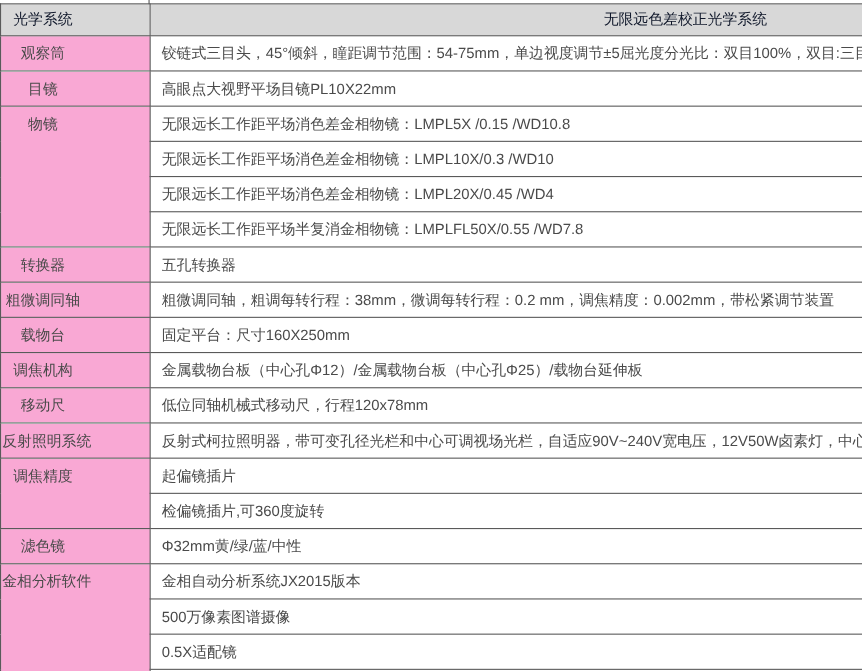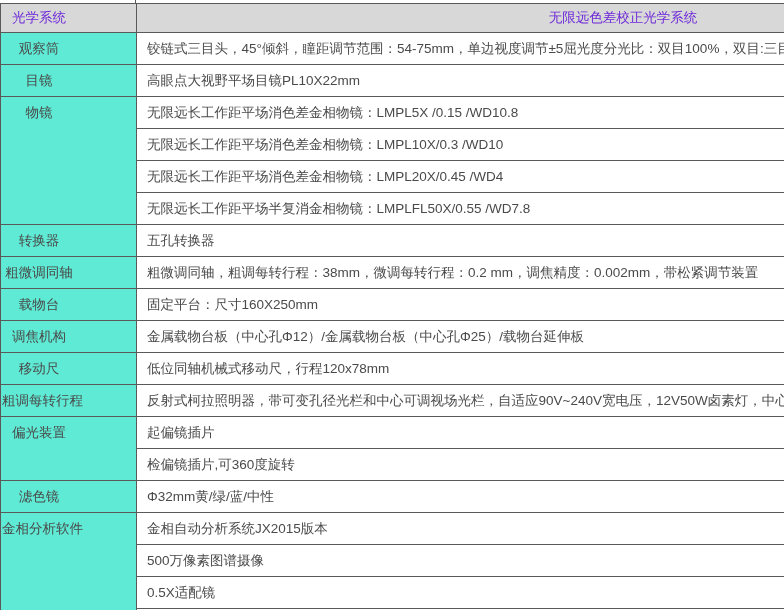--- a/index.html
+++ b/index.html
@@ -32,31 +32,31 @@
     border: 1px solid var(--border-color, #5a5a5a);
     font-size: 13.5px;
     color: var(--text-color, #4a4a4a);
     font-weight: normal;
     white-space: nowrap;
     overflow: hidden;
   }
   table.spec thead th {
     background: var(--header-bg, #d8d8d8);
     height: 26px;
-    color: #6d28d9;
+    color: #0f172a;
     text-align: center;
   }
   th.label-col, td.label {
     text-align: center;
     padding-right: 60px;
   }
   td.label {
     vertical-align: top;
     line-height: 29px;
-    background: #5eead4;
+    background: #f9a8d4;
   }
   td.value {
     padding-left: 10px;
     text-align: left;
     vertical-align: middle;
     height: 29px;
     background: #ffffff;
   }
   tbody tr { height: 30px; }
   tbody tr.last td { border-bottom: 2px solid var(--bottom-border, #101010); }
@@ -113,25 +113,25 @@
         </tr>
         <tr>
           <td class="label" rowspan="1">调焦机构</td>
           <td class="value">金属载物台板（中心孔Φ12）/金属载物台板（中心孔Φ25）/载物台延伸板</td>
         </tr>
         <tr>
           <td class="label" rowspan="1">移动尺</td>
           <td class="value">低位同轴机械式移动尺，行程120x78mm</td>
         </tr>
         <tr>
-          <td class="label" rowspan="1">粗调每转行程</td>
+          <td class="label" rowspan="1">反射照明系统</td>
           <td class="value">反射式柯拉照明器，带可变孔径光栏和中心可调视场光栏，自适应90V~240V宽电压，12V50W卤素灯，中心可调，亮度连续可调</td>
         </tr>
         <tr>
-          <td class="label" rowspan="2">偏光装置</td>
+          <td class="label" rowspan="2">调焦精度</td>
           <td class="value">起偏镜插片</td>
         </tr>
         <tr>
           <td class="value">检偏镜插片,可360度旋转</td>
         </tr>
         <tr>
           <td class="label" rowspan="1">滤色镜</td>
           <td class="value">Φ32mm黄/绿/蓝/中性</td>
         </tr>
         <tr>

